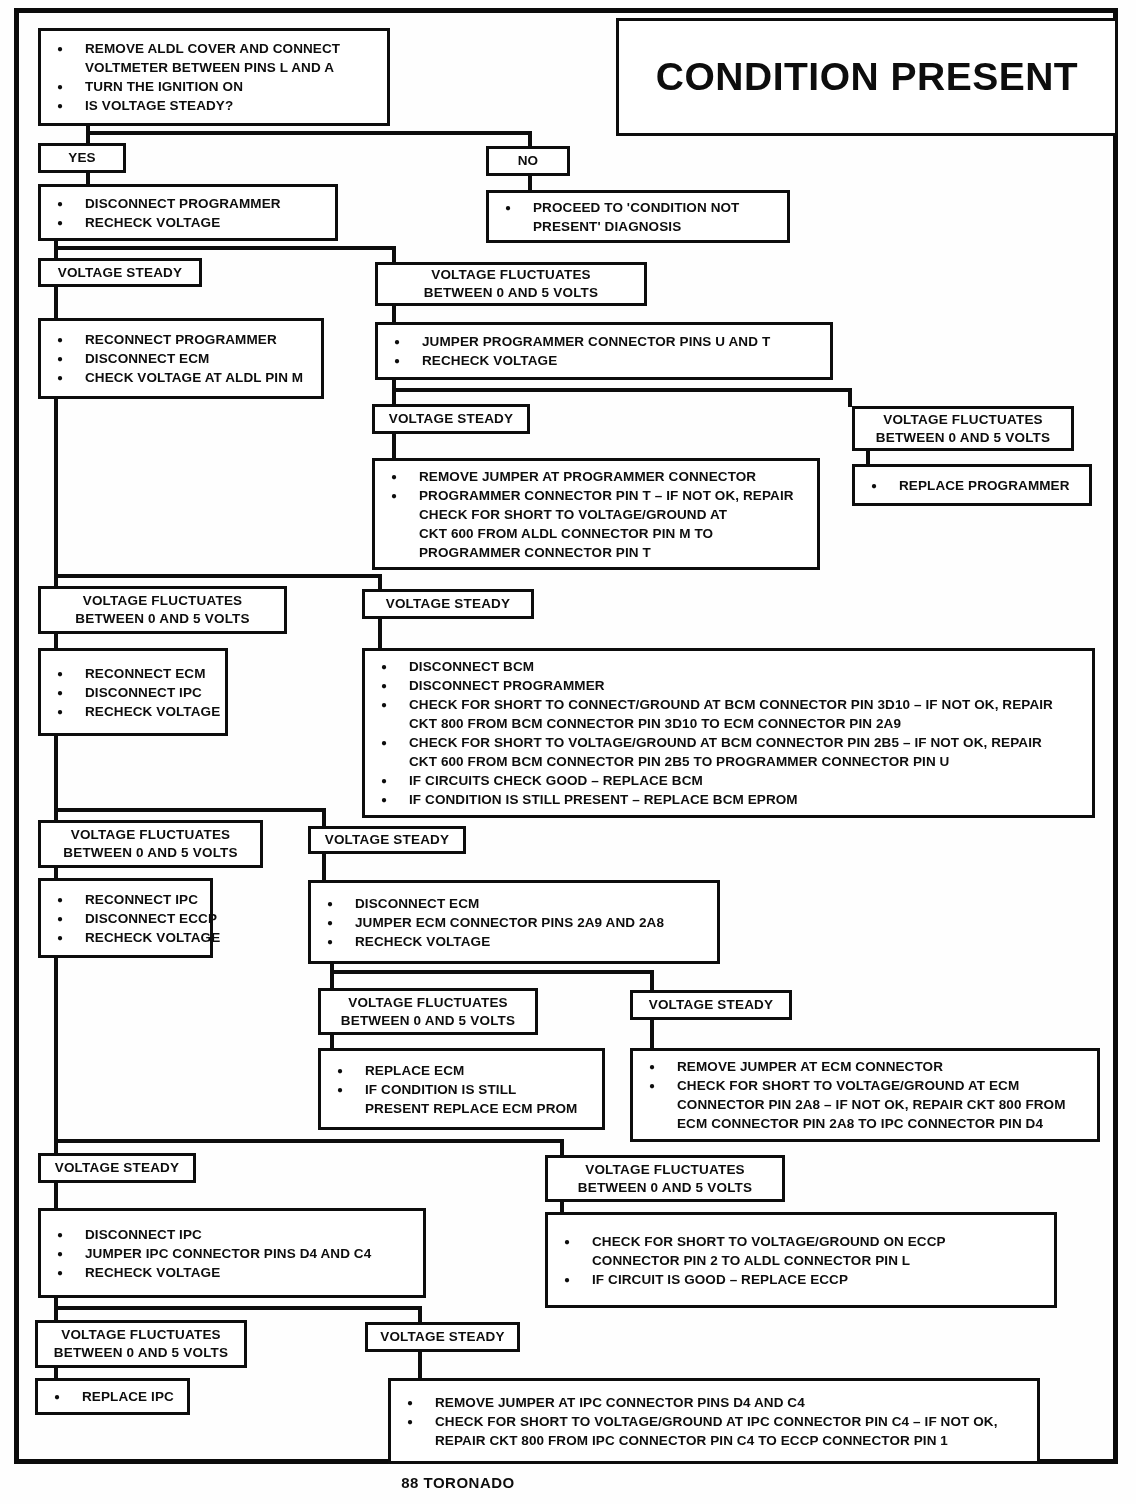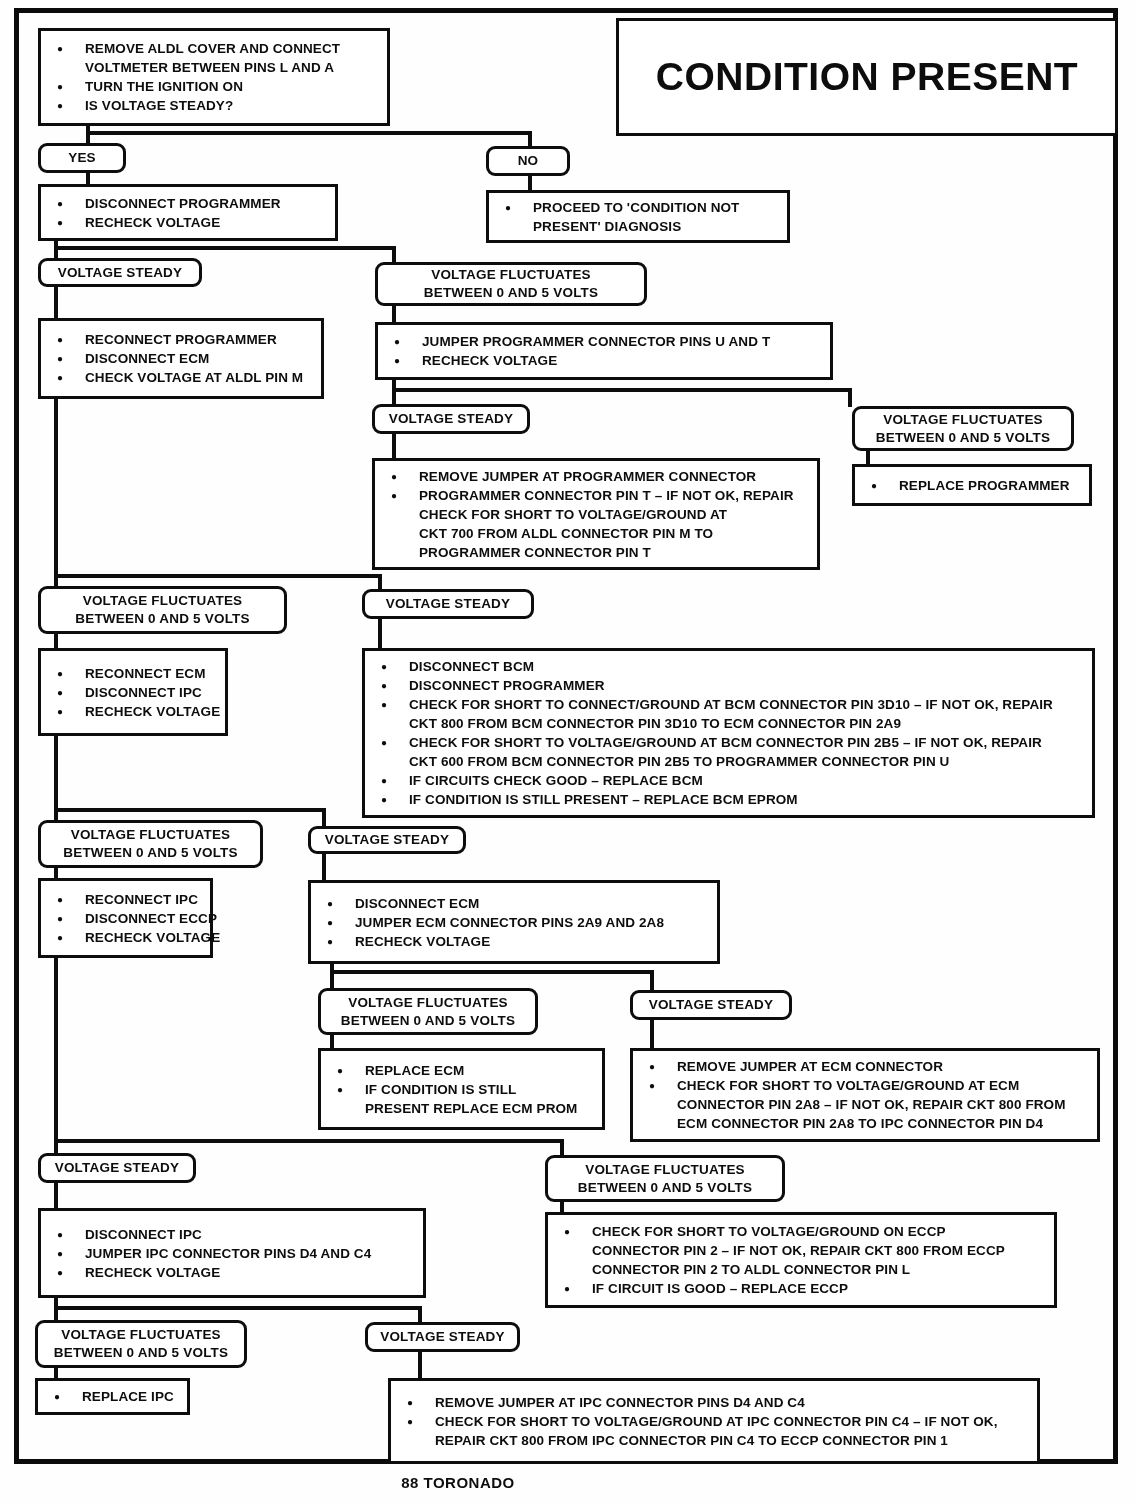--- a/index.html
+++ b/index.html
@@ -27,21 +27,20 @@
     border: 3px solid #0d0d0d; font-weight: bold; z-index: 2;
   }
   .step { display: flex; flex-direction: column; justify-content: center; padding: 4px 6px 4px 0; }
   .bullet { display: flex; }
   .dot { width: 44px; min-width: 44px; padding-left: 16px; box-sizing: border-box; font-size: 10px; line-height: 19px; }
   .txt { flex: 1; }
   .bline, .txt { font-size: 13.5px; line-height: 19px; letter-spacing: 0.1px; white-space: nowrap; }
   .label {
     display: flex; flex-direction: column; justify-content: center; align-items: center;
     text-align: center;
-    border-radius: 9px;
   }
   .lab-line { font-size: 13.5px; line-height: 18px; letter-spacing: 0.2px; white-space: nowrap; }
   .conn { position: absolute; background: #0d0d0d; z-index: 1; }
   .footer {
     position: absolute; left: 0; top: 1474px; width: 916px; text-align: center;
     font-size: 15px; font-weight: bold; letter-spacing: 0.5px;
   }
 </style>
 </head>
 <body>
@@ -157,21 +156,21 @@
           <span class="dot">●</span>
           <span class="txt">
             <div class="bline">REMOVE JUMPER AT PROGRAMMER CONNECTOR</div>
           </span>
         </div>
         <div class="bullet">
           <span class="dot">●</span>
           <span class="txt">
             <div class="bline">PROGRAMMER CONNECTOR PIN T – IF NOT OK, REPAIR</div>
             <div class="bline">CHECK FOR SHORT TO  VOLTAGE/GROUND AT</div>
-            <div class="bline">CKT 700 FROM ALDL CONNECTOR PIN M TO</div>
+            <div class="bline">CKT 600 FROM ALDL CONNECTOR PIN M TO</div>
             <div class="bline">PROGRAMMER CONNECTOR PIN T</div>
           </span>
         </div>
       </div>
       <div class="node step" style="left: 852px; top: 464px; width: 240px; height: 42px;">
         <div class="bullet">
           <span class="dot">●</span>
           <span class="txt">
             <div class="bline">REPLACE PROGRAMMER</div>
           </span>
@@ -354,21 +353,20 @@
           <span class="txt">
             <div class="bline">RECHECK VOLTAGE</div>
           </span>
         </div>
       </div>
       <div class="node step" style="left: 545px; top: 1212px; width: 512px; height: 96px;">
         <div class="bullet">
           <span class="dot">●</span>
           <span class="txt">
             <div class="bline">CHECK FOR SHORT TO  VOLTAGE/GROUND ON ECCP</div>
-            <div class="bline">CONNECTOR PIN 2 – IF NOT OK, REPAIR CKT 800 FROM ECCP</div>
             <div class="bline">CONNECTOR PIN 2 TO ALDL CONNECTOR PIN L</div>
           </span>
         </div>
         <div class="bullet">
           <span class="dot">●</span>
           <span class="txt">
             <div class="bline">IF CIRCUIT  IS GOOD – REPLACE ECCP</div>
           </span>
         </div>
       </div>

